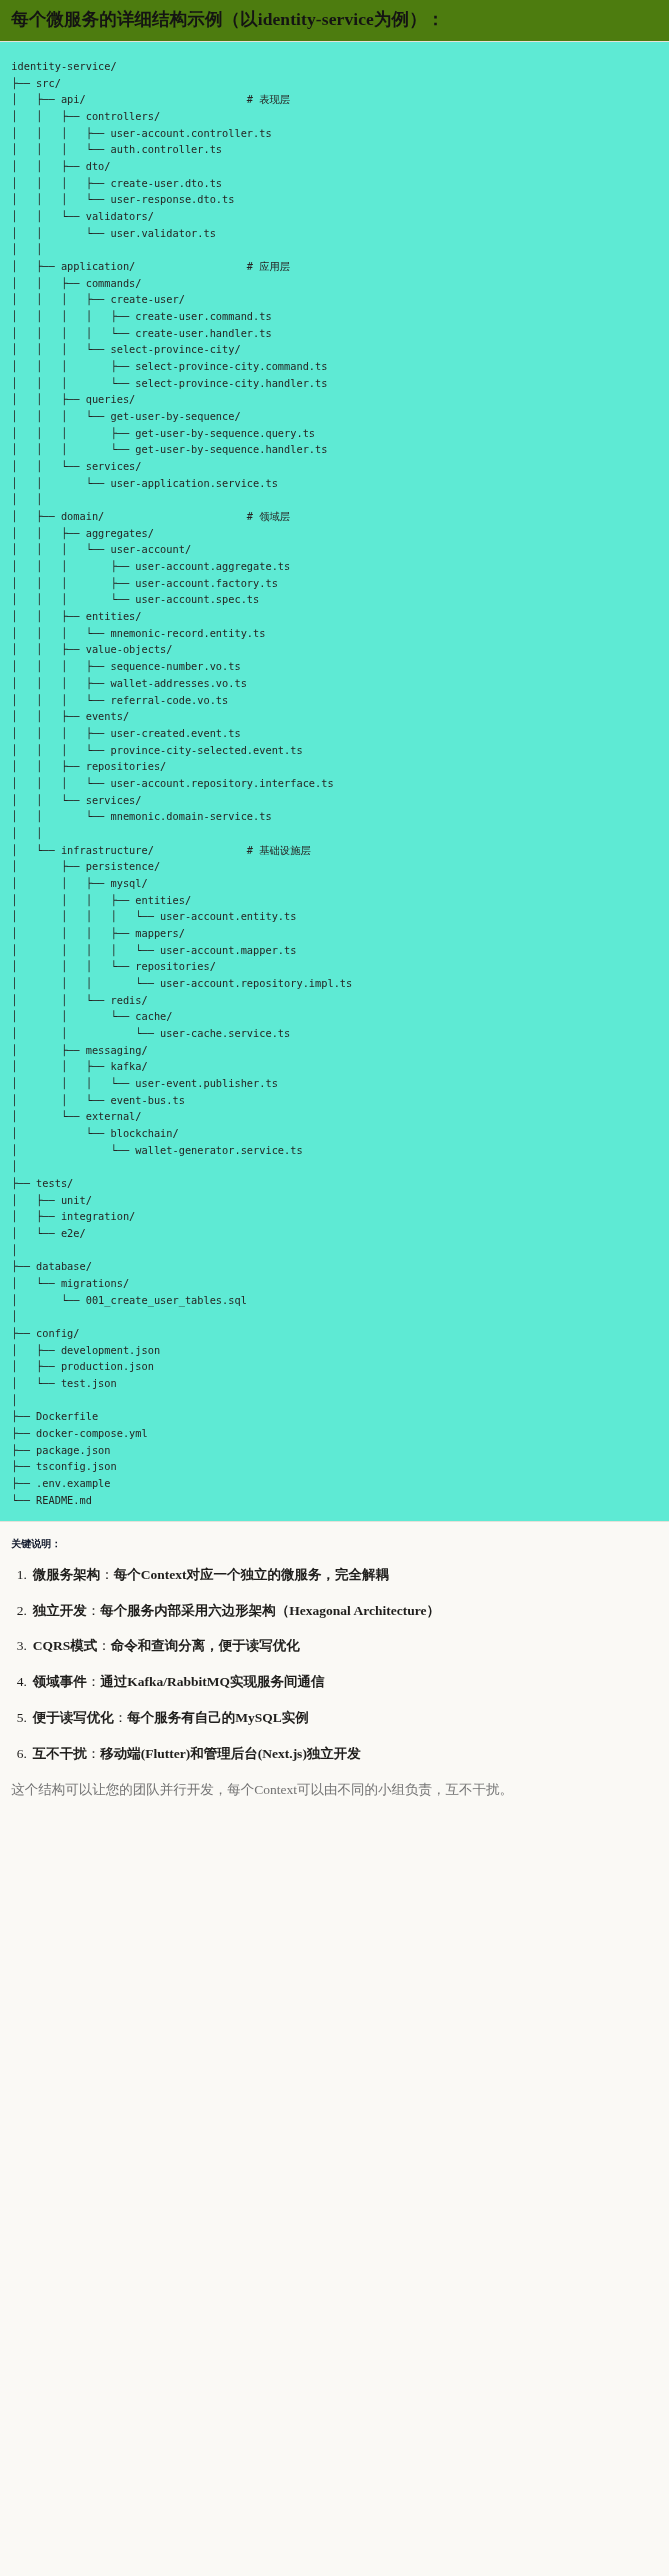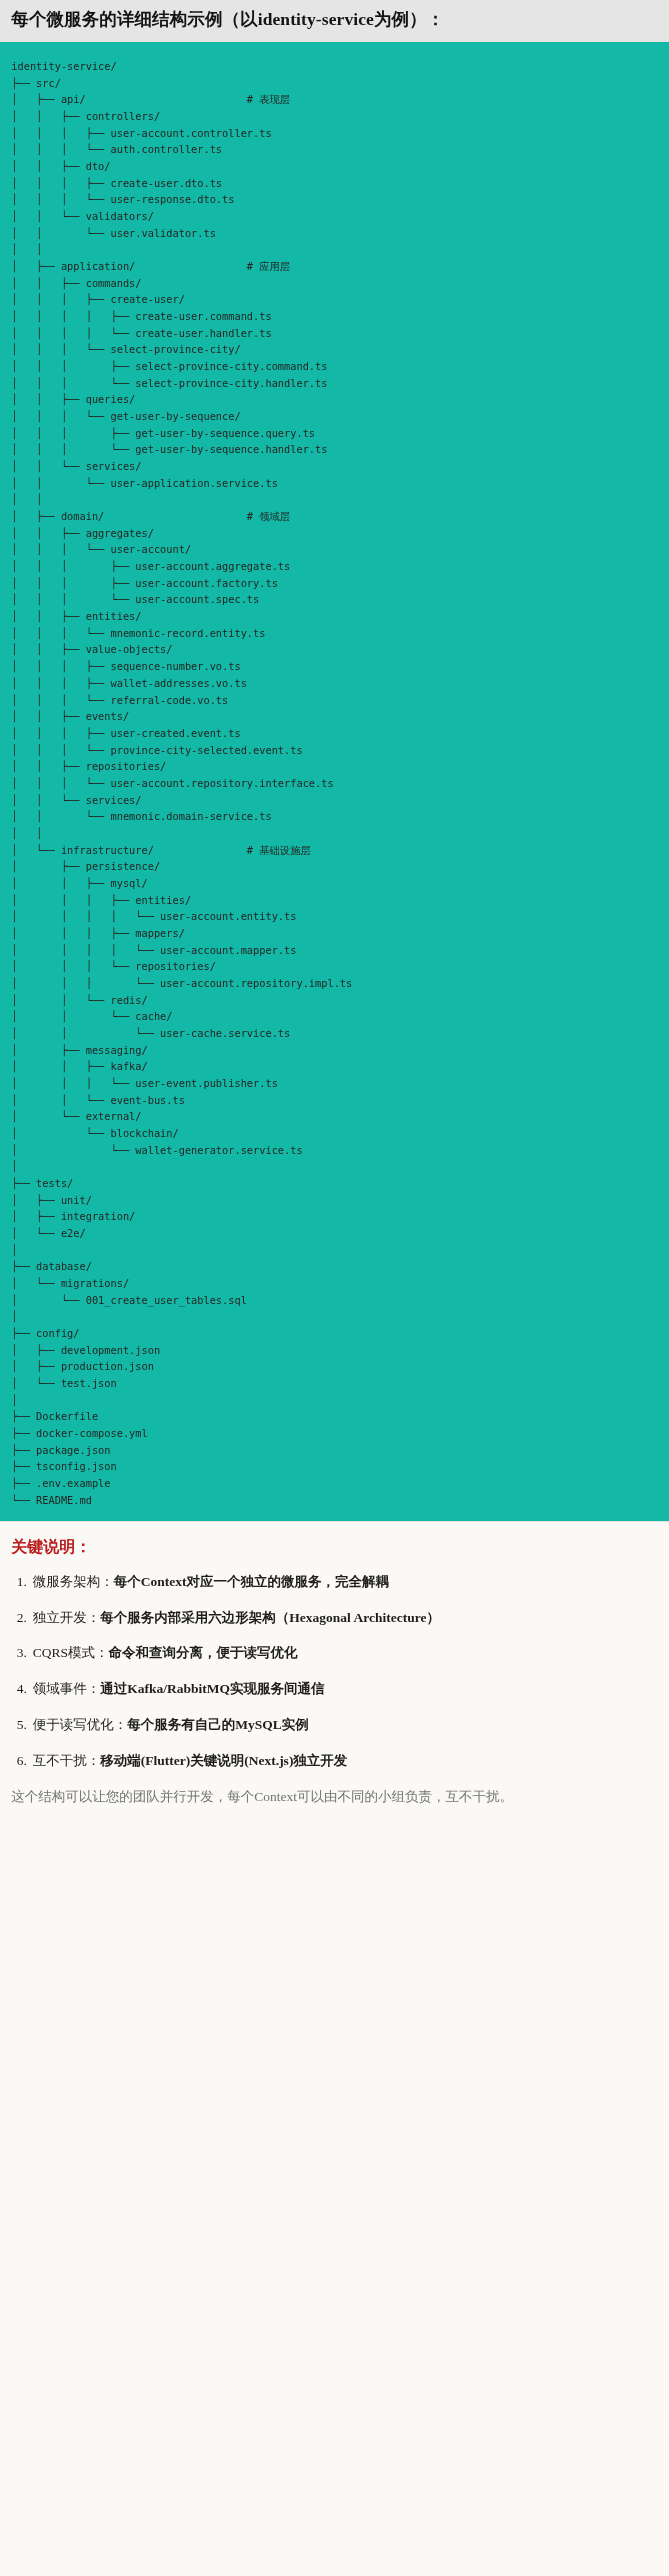--- a/index.html
+++ b/index.html
@@ -14,73 +14,73 @@
     -webkit-font-smoothing: antialiased;
   }
   .page {
     width: 669px;
     box-sizing: border-box;
     background: #faf9f5;
   }
   .title-bar {
     padding: 8.8px 11.3px 10px 11.3px;
     border-bottom: 0.6px solid #e4e2da;
-    background: #e5e5e5;
+    background: #4d7c0f;
   }
   .title-bar h1 {
     margin: 0;
     font-family: "Liberation Serif", serif;
     font-size: 17.5px;
     font-weight: bold;
     letter-spacing: 0.1px;
     color: #141413;
     line-height: 1.25;
   }
   .code-block {
     padding: 16.3px 11.3px 12.5px 11.3px;
-    background: #14b8a6;
+    background: #5eead4;
     border-bottom: 0.6px solid #e4e2da;
   }
   pre.tree {
     margin: 0;
     font-family: "DejaVu Sans Mono", "Liberation Mono", monospace;
     font-size: 10.3px;
     line-height: 1.62;
     color: #262523;
     white-space: pre;
     letter-spacing: 0px;
     tab-size: 4;
   }
   .notes {
     padding: 15px 11.3px 16.3px 11.3px;
     background: #faf9f5;
   }
   .notes h2 {
     margin: 0 0 13.8px 0;
     font-family: "Liberation Serif", serif;
-    font-size: 16px;
+    font-size: 10px;
     font-weight: bold;
-    color: #b91c1c;
+    color: #0f172a;
   }
   ol.notes-list {
     margin: 0 0 16.3px 0;
     padding: 0 0 0 19px;
     list-style: decimal;
     font-family: "Liberation Serif", serif;
     font-size: 13.5px;
     line-height: 1.5;
     color: #1f1e1c;
   }
   ol.notes-list > li {
     margin: 0 0 15.6px 0;
     padding-left: 2.5px;
   }
   ol.notes-list > li:last-child { margin-bottom: 0; }
   .note-term {
-    font-weight: normal;
+    font-weight: bold;
   }
   .note-sep { font-weight: normal; }
   .note-desc { font-weight: bold; }
   p.closing {
     margin: 16.3px 0 0 0;
     font-family: "Liberation Serif", serif;
     font-size: 13.5px;
     line-height: 1.5;
     color: #737373;
   }
@@ -196,20 +196,20 @@
       <li>
         <span class="note-term">CQRS模式</span><span class="note-sep">：</span><span class="note-desc">命令和查询分离，便于读写优化</span>
       </li>
       <li>
         <span class="note-term">领域事件</span><span class="note-sep">：</span><span class="note-desc">通过Kafka/RabbitMQ实现服务间通信</span>
       </li>
       <li>
         <span class="note-term">便于读写优化</span><span class="note-sep">：</span><span class="note-desc">每个服务有自己的MySQL实例</span>
       </li>
       <li>
-        <span class="note-term">互不干扰</span><span class="note-sep">：</span><span class="note-desc">移动端(Flutter)关键说明(Next.js)独立开发</span>
+        <span class="note-term">互不干扰</span><span class="note-sep">：</span><span class="note-desc">移动端(Flutter)和管理后台(Next.js)独立开发</span>
       </li>
     </ol>
     <p class="closing">这个结构可以让您的团队并行开发，每个Context可以由不同的小组负责，互不干扰。</p>
   </div>
 
 </div>
 
 
 </body></html>

